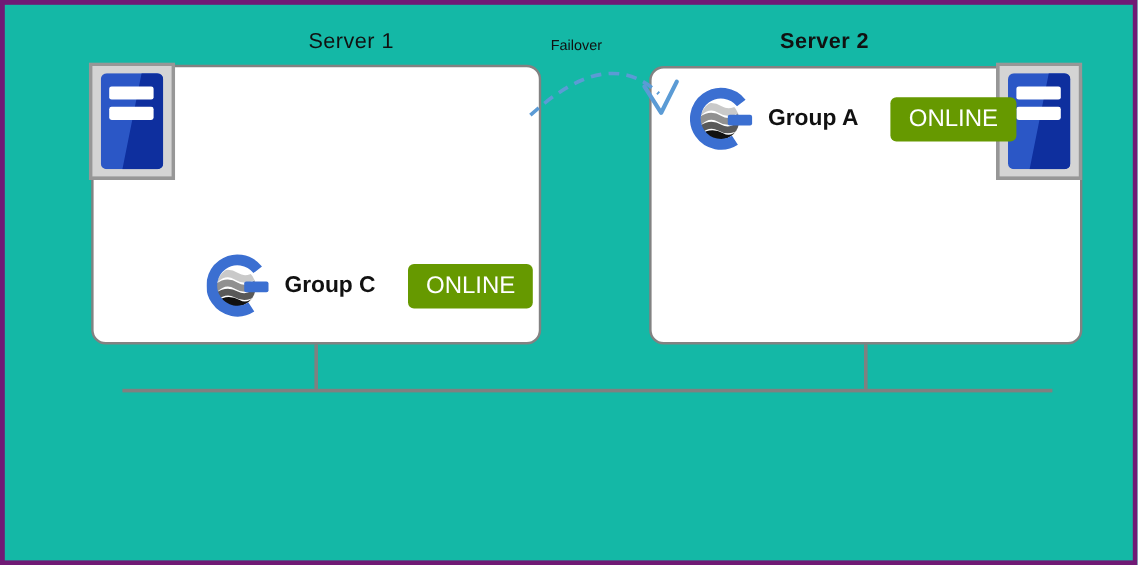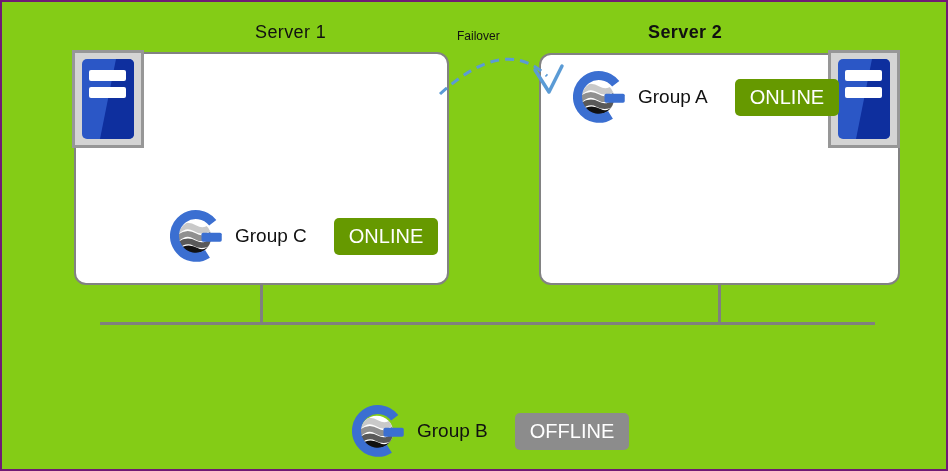--- a/index.html
+++ b/index.html
@@ -1,19 +1,19 @@
 <!DOCTYPE html>
 <html style="--online-green: #669900; --offline-gray: #8c8c8c; --line-gray: #808080; --arrow-blue: #5b9bd5; --group-blue: #3b6fd1; --server-blue-light: #2b57c6; --server-blue-dark: #0e2f9e;"><head>
 <meta charset="utf-8">
 <style>
   * { margin:0; padding:0; box-sizing:border-box; }
   html,body { background:#ffffff; font-family:"Liberation Sans", sans-serif; }
   #canvas {
     position:relative; width:948px; height:471px;
-    background:#84cc16; border:2px solid #701a75; overflow:hidden;
+    background:#14b8a6; border:4px solid #701a75; overflow:hidden;
   }
   .server-box {
     position:absolute; background:#ffffff;
     border:2px solid #828282; border-radius:12px;
   }
   #server1-box { left:72px; top:50px; width:375px; height:233px; }
   #server2-box { left:537px; top:51px; width:361px; height:232px; }
   .server-label {
     position:absolute; font-size:18px; letter-spacing:0.4px; color:#111111;
     white-space:nowrap;
@@ -24,21 +24,21 @@
 
   .tower { position:absolute; width:72px; height:98px; }
   #tower1 { left:70px; top:48px; }
   #tower2 { left:826px; top:48px; }
 
   .group-row { position:absolute; display:flex; align-items:center; height:54px; }
   #group-c-row { left:168px; top:207px; }
   #group-a-row { left:571px; top:68px; }
   #group-b-row { left:350px; top:402px; }
   .gicon { width:54px; height:54px; flex:0 0 auto; }
-  .group-name { font-size:19px; color:#111111; margin-left:11px; white-space:nowrap; }
+  .group-name { font-size:19px; color:#111111; margin-left:11px; white-space:nowrap;font-weight:bold; }
   .badge {
     height:37px; margin-left:27px; padding:0 15px;
     display:flex; align-items:center; justify-content:center;
     border-radius:5px; color:#ffffff; font-size:20px; white-space:nowrap;
   }
   .badge.online  { background:var(--online-green,  #669900); }
   .badge.offline { background:var(--offline-gray, #8c8c8c); }
 
   .net { position:absolute; background:var(--line-gray,#808080); }
   #net-h  { left:98px;  top:320px; width:775px; height:3px; }
@@ -118,21 +118,14 @@
         <use href="#gicon-sym"></use>
       </svg>
     <span class="group-name">Group A</span>
     <span class="badge online">ONLINE</span>
   </div>
 
   <div class="net" id="net-v1"></div>
   <div class="net" id="net-v2"></div>
   <div class="net" id="net-h"></div>
 
-  <div class="group-row" id="group-b-row">
-    <svg class="gicon" viewBox="0 0 48 48">
-        <use href="#gicon-sym"></use>
-      </svg>
-    <span class="group-name">Group B</span>
-    <span class="badge offline">OFFLINE</span>
-  </div>
 
 </div>
 
 </body></html>

